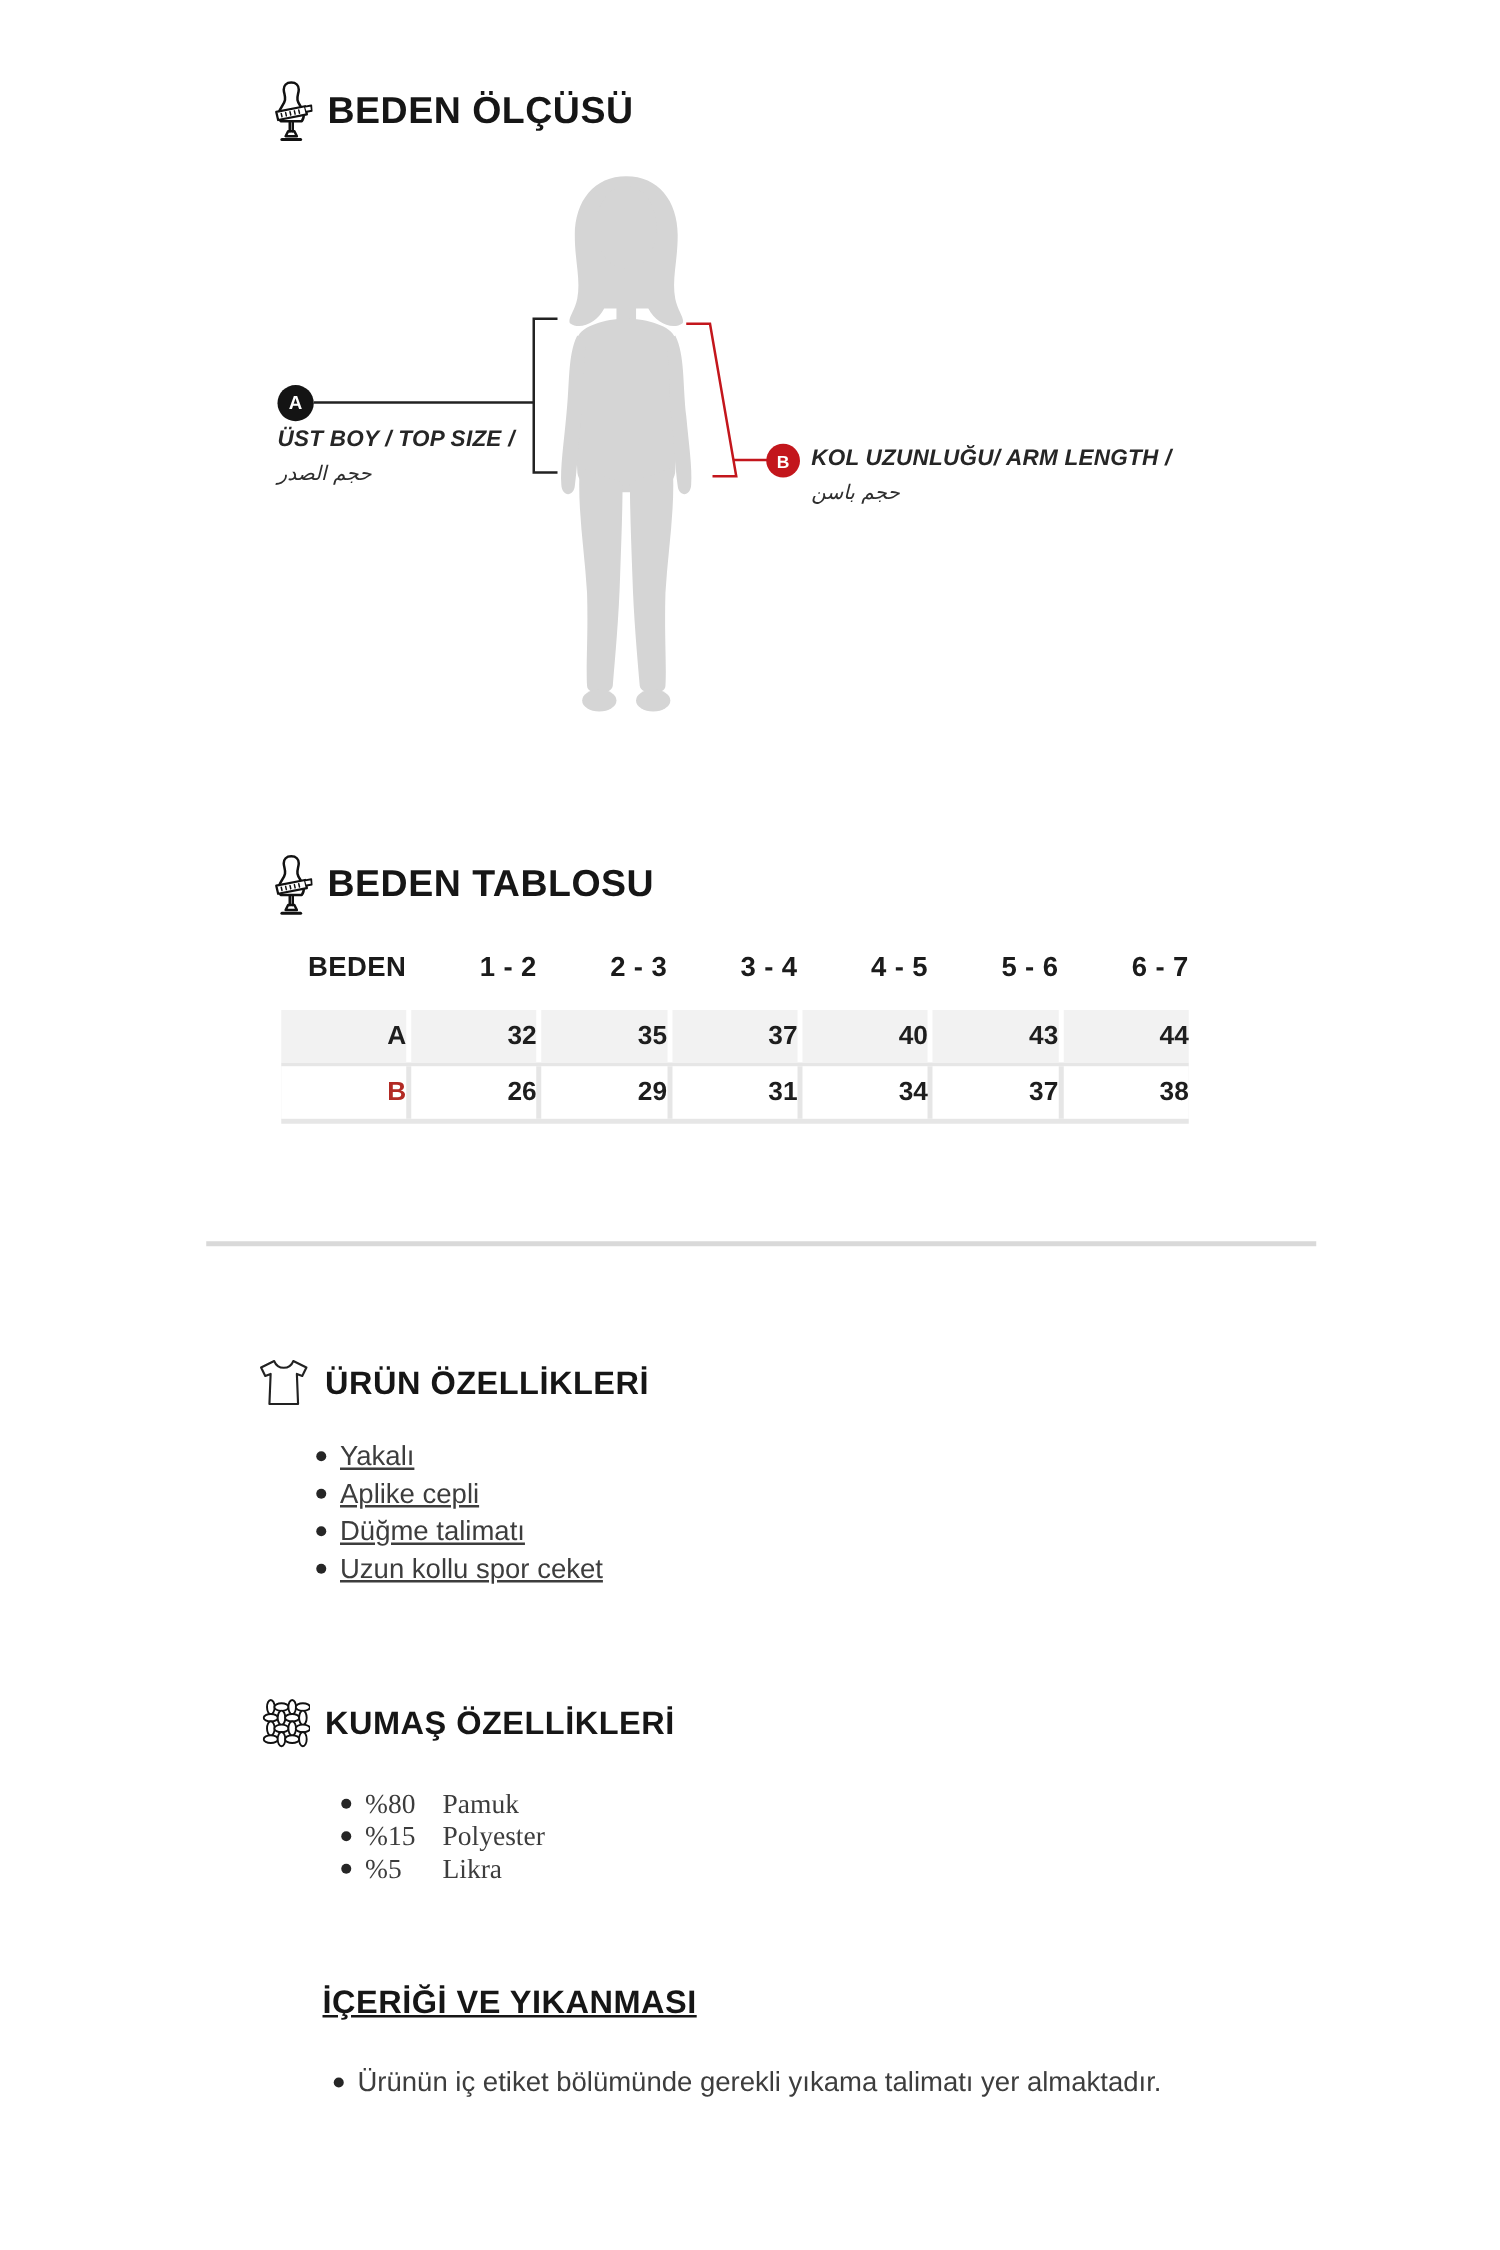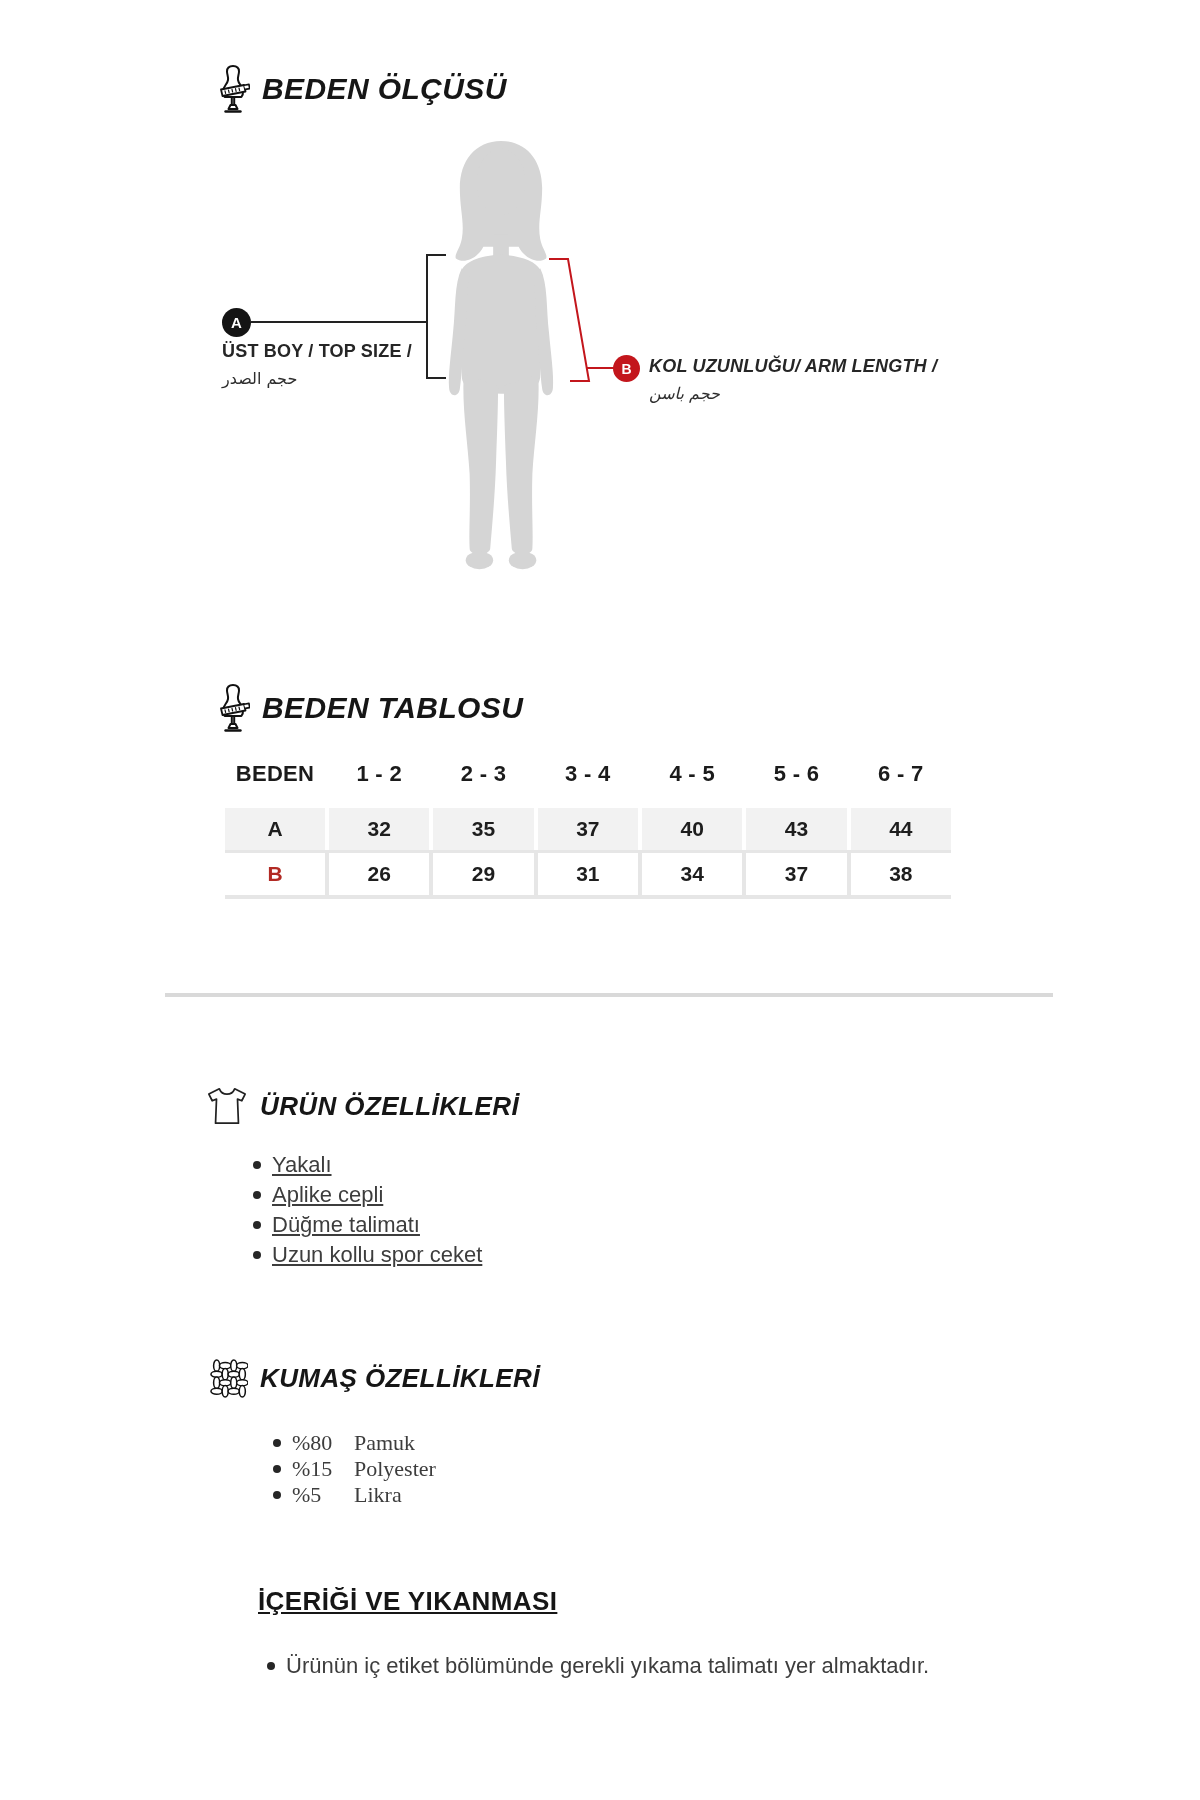--- a/index.html
+++ b/index.html
@@ -3,42 +3,42 @@
 <meta charset="utf-8">
 <style>
   * { margin:0; padding:0; box-sizing:border-box; }
   html,body { background:#ffffff; }
   .page {
     position:relative; width:1200px; height:1800px; background:#ffffff;
     font-family:"Liberation Sans", sans-serif; color:#3d3d3d; overflow:hidden;
   }
   
   .sec-head { position:absolute; display:flex; align-items:center; gap:12px; }
-  .sec-title { font-size:30px; font-weight:bold; color:#161616; letter-spacing:0.4px; white-space:nowrap;font-style:italic; }
+  .sec-title { font-size:30px; font-weight:bold; color:#161616; letter-spacing:0.4px; white-space:nowrap; }
   .sec-title.sm { font-size:26px; }
   .icon-box { flex:0 0 auto; display:flex; align-items:center; justify-content:center; }
 
   
   .silhouette { position:absolute; left:403px; top:138px; }
   .measure-lines { position:absolute; left:0; top:0; pointer-events:none; }
   .badge {
     position:absolute; border-radius:50%; color:#ffffff; font-weight:bold;
     display:flex; align-items:center; justify-content:center;
   }
   .badge-a { left:222px; top:308px; width:29px; height:29px; background:#141414; font-size:15px; }
   .badge-b { left:613px; top:355px; width:27px; height:27px; background:#c3161c; font-size:14px; }
   .measure-label { position:absolute; }
   .measure-label .lat { font-size:18px; font-weight:bold; color:#262626; letter-spacing:0.2px; white-space:nowrap; }
   .measure-label .ar  { font-size:16px; color:#2e2e2e; margin-top:7px; font-family:"DejaVu Sans", sans-serif; direction:rtl; text-align:left; }
-  .label-a { left:222px; top:341px; }
+  .label-a { left:222px; top:341px;font-style:italic; }
   .label-b { left:649px; top:356px;font-style:italic; }
 
   
   .size-table { position:absolute; left:225px; top:761px; width:726px; }
-  .t-grid { display:grid; grid-template-columns:100px repeat(6,1fr); column-gap:4px; text-align:center; }
+  .t-grid { display:grid; grid-template-columns:100px repeat(6,1fr); column-gap:4px; text-align:right; }
   .t-head { font-size:22px; font-weight:bold; color:#1b1b1b; height:26px; align-items:center; letter-spacing:0.3px; }
   .t-spacer { height:21px; }
   .t-row { height:42px; }
   .t-row .cell { line-height:42px; font-size:21px; font-weight:bold; color:#1e1e1e; }
   .row-a { background:#ffffff; }
   .row-a .cell { background:#f2f2f2; }
   .row-b { background:#e6e6e6; }
   .row-b .cell { background:#ffffff; }
   .row-b .cell.rowlabel { color:#b22a24; }
   .t-line  { height:3px; background:#e6e6e6; }

